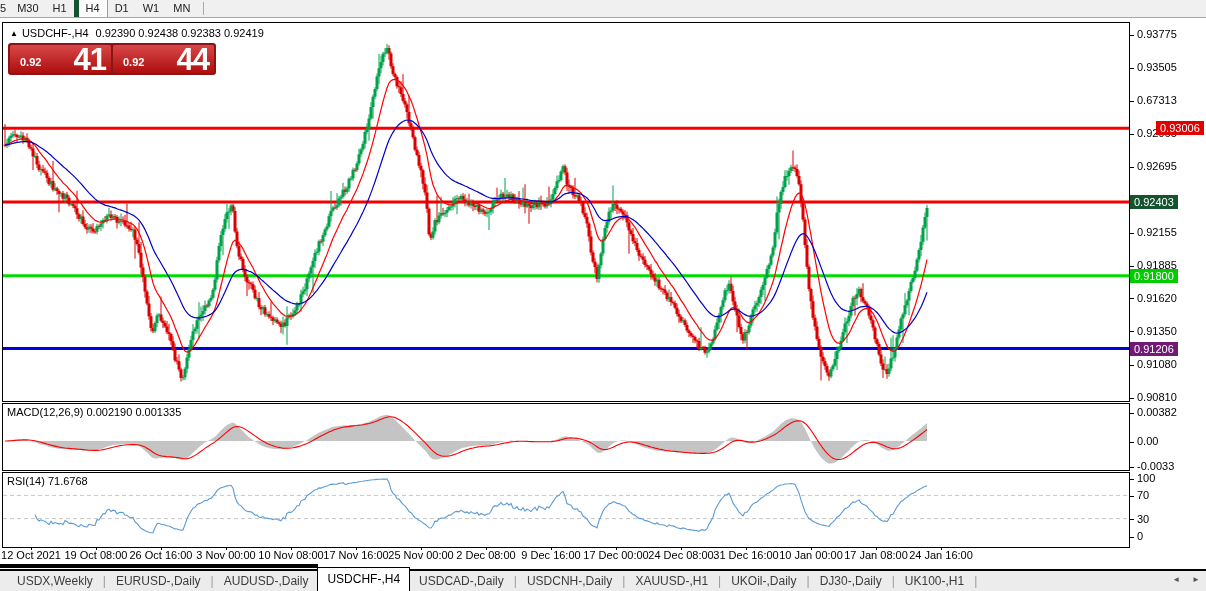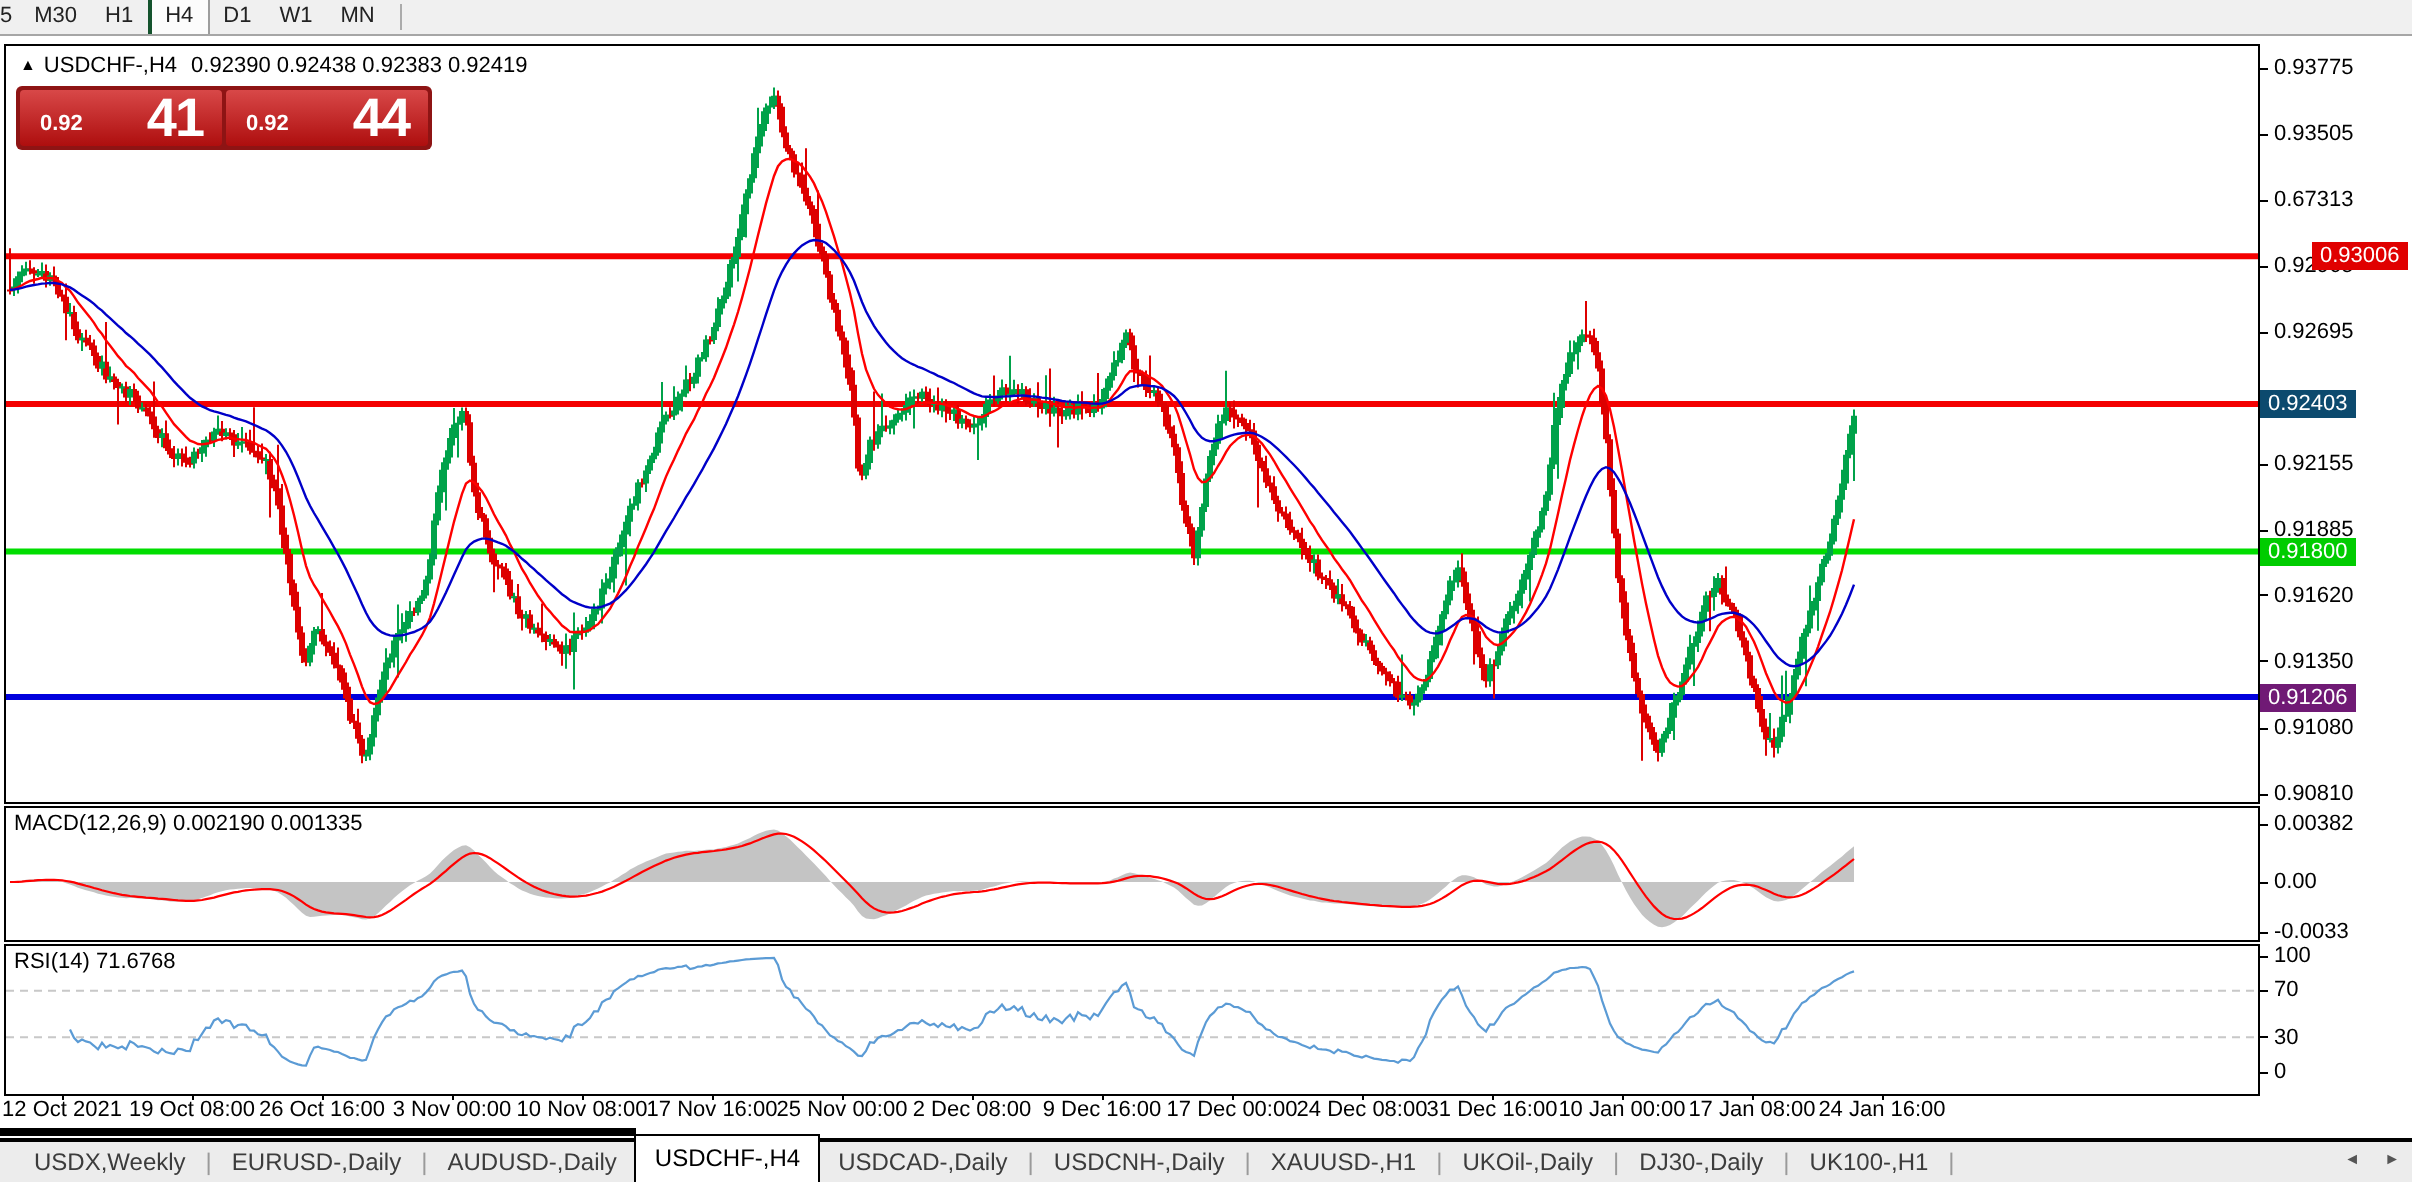--- a/index.html
+++ b/index.html
@@ -4,21 +4,21 @@
 <style>
   html,body{margin:0;padding:0;background:#fff;}
   body{width:1206px;height:591px;position:relative;overflow:hidden;
        font-family:"Liberation Sans",sans-serif;-webkit-font-smoothing:none;}
 
   
   .toolbar{position:absolute;left:0;top:0;width:1206px;height:17px;background:#f0f0f0;
            border-bottom:1px solid #a6a6a6;display:flex;align-items:center;font-size:11px;color:#222;}
   .tf-btn{padding:0 7px;height:17px;line-height:16px;cursor:default;white-space:nowrap;}
   .tf-btn:first-child{padding:0 4px 0 0;}
-  .tf-btn.active{background:#fcfcfc;border-left:2px solid #14532d;border-right:1px solid #9d9d9d;}
+  .tf-btn.active{background:#fcfcfc;border-left:5px solid #14532d;border-right:1px solid #9d9d9d;}
   .tf-sep{width:1px;height:13px;background:#ababab;margin:0 6px;}
 
   
   .pane{position:absolute;left:2px;width:1128px;border:1px solid #000;background:#fff;box-sizing:border-box;}
   #main-pane{top:22px;height:380px;}
   #macd-pane{top:403px;height:68px;}
   #rsi-pane{top:472px;height:76px;}
   .pane svg{position:absolute;left:0;top:0;display:block;}
   .pane-label{position:absolute;left:4px;top:2px;font-size:11px;color:#000;z-index:3;}
 
@@ -34,21 +34,21 @@
           border-radius:2px;font-family:"Liberation Sans",sans-serif;padding:0;}
   .tp-sell{width:50px;}
   .tp-buy{width:43px;}
   .tp-step{width:17px;background:linear-gradient(#fdfdfd,#d7d7d7);border:1px solid #979797;color:#445a86;
            font-size:7px;line-height:7px;padding:0;border-radius:2px;}
   .tp-vol{width:70px;text-align:right;font-size:13px;border:1px solid #979797;padding:0 4px 0 0;
           font-family:"Liberation Sans",sans-serif;color:#000;}
   .tp-price{width:101px;height:28px;background:linear-gradient(#d84848,#ae0e0e);border-radius:2px;color:#fff;
             display:flex;align-items:flex-end;padding:0 0 1px 0;box-sizing:border-box;gap:31px;}
   .pp-small{font-size:11px;font-weight:bold;margin:0 1px 4px 10px;}
-  .pp-big{font-size:27px;font-weight:bold;line-height:25px;letter-spacing:-1px;}
+  .pp-big{font-size:31px;font-weight:bold;line-height:25px;letter-spacing:-1px;}
   .pp-sup{font-size:14px;font-weight:bold;align-self:flex-start;margin-top:1px;margin-left:2px;}
 
   
   .y-label{position:absolute;left:1130px;font-size:11px;color:#000;height:14px;line-height:14px;white-space:nowrap;z-index:1;}
   .y-label::before{content:"";display:inline-block;width:4px;height:1px;background:#000;vertical-align:middle;margin-right:3px;}
   .y-badge{position:absolute;left:1130px;font-size:11px;height:14px;line-height:14px;padding:0 4px;color:#fff;z-index:2;white-space:nowrap;}
   .x-label{position:absolute;top:549px;font-size:11px;color:#000;white-space:nowrap;transform:translateX(-50%);}
   .x-tick{position:absolute;top:547px;width:1px;height:3px;background:#000;}
 
   
@@ -154,21 +154,21 @@
 <div class="y-label" style="top: 93.1113px;">0.67313</div>
 <div class="y-label" style="top: 126.167px;">0.92965</div>
 <div class="y-label" style="top: 159.223px;">0.92695</div>
 <div class="y-label" style="top: 225.334px;">0.92155</div>
 <div class="y-label" style="top: 258.39px;">0.91885</div>
 <div class="y-label" style="top: 290.833px;">0.91620</div>
 <div class="y-label" style="top: 323.889px;">0.91350</div>
 <div class="y-label" style="top: 356.944px;">0.91080</div>
 <div class="y-label" style="top: 390px;">0.90810</div>
 <div class="y-badge" style="top: 121.147px; background: rgb(224, 0, 0); color: rgb(255, 255, 255); margin-left: 26px;">0.93006</div>
-<div class="y-badge" style="top: 194.972px; background: #0c4a6e; color: rgb(255, 255, 255);">0.92403</div>
+<div class="y-badge" style="top: 194.972px; background: #14532d; color: rgb(255, 255, 255);">0.92403</div>
 <div class="y-badge" style="top: 268.796px; background: rgb(0, 204, 0); color: rgb(255, 255, 255);">0.91800</div>
 <div class="y-badge" style="top: 341.518px; background: #701a75; color: rgb(255, 255, 255);">0.91206</div>
 <div class="y-label" style="top: 405.006px;">0.00382</div>
 <div class="y-label" style="top: 434px;">0.00</div>
 <div class="y-label" style="top: 459.047px;">-0.0033</div>
 <div class="y-label" style="top: 471px;">100</div>
 <div class="y-label" style="top: 488.4px;">70</div>
 <div class="y-label" style="top: 511.6px;">30</div>
 <div class="y-label" style="top: 529px;">0</div>
 <div class="x-label" style="left: 31px;">12 Oct 2021</div>

